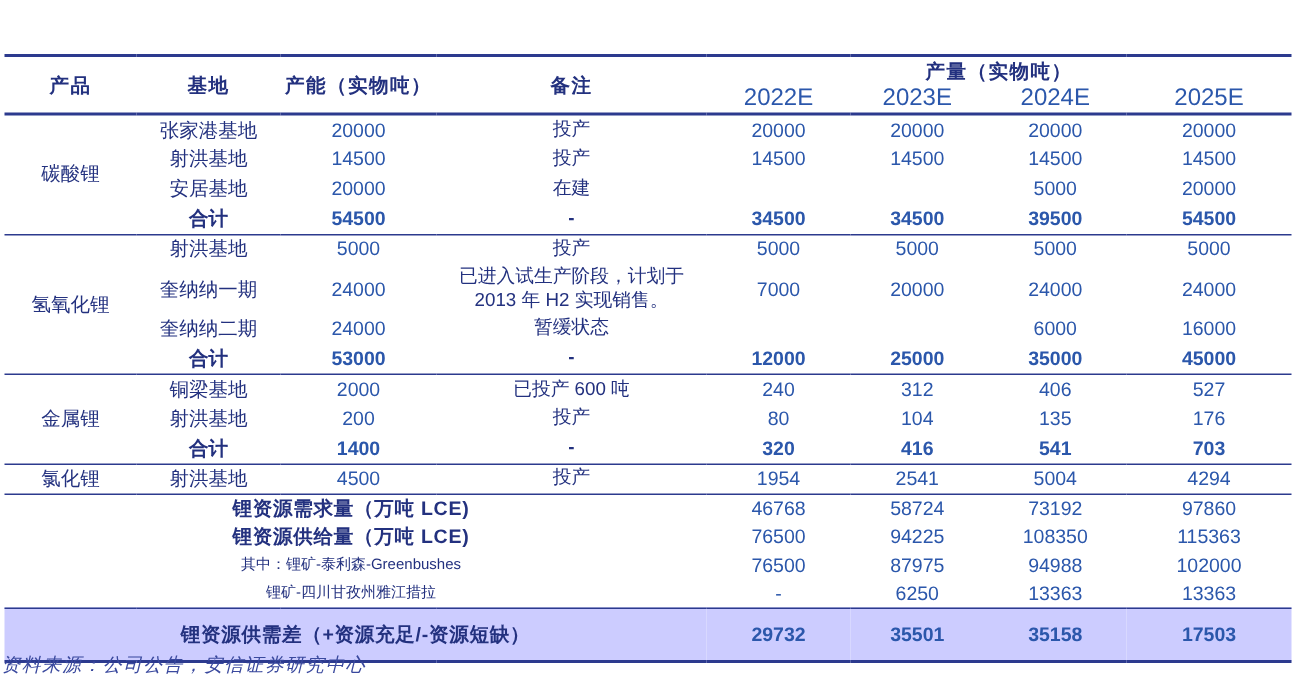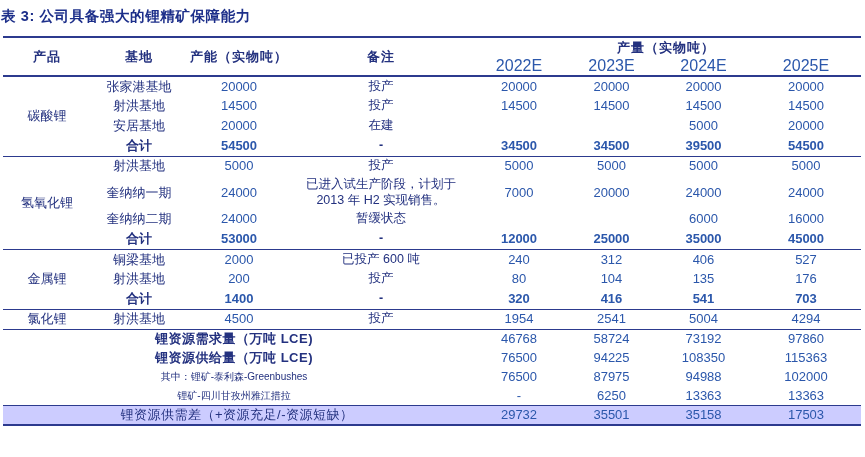--- a/index.html
+++ b/index.html
@@ -33,33 +33,32 @@
   tbody td{height:20px;line-height:1.2;}
   .cn{color:var(--cn);}
   .num{color:var(--num);}
   .rk{font-size:12.5px;line-height:1.25;padding:1px 6px;}
   tr.sep{border-bottom:1px solid var(--bd);}
   tr.total td{font-weight:bold;}
   tr.sum td{height:19px;text-align:center;}
   td.sumlab{text-align:right;padding-right:8px;font-weight:bold;letter-spacing:.5px;}
   td.sublab{text-align:right;padding-right:8px;font-size:10px;}
   tr.gap{background:var(--hl);border-top:1px solid var(--bd);border-bottom:2px solid var(--bd);}
-  tr.gap td{font-weight:normal;height:20px;}
+  tr.gap td{font-weight:bold;height:36px;}
   td.gaplab{letter-spacing:.5px;}
   .footer{
     position:absolute;left:1px;bottom:5px;
     font-size:12.5px;font-style:italic;color:#3a499e;letter-spacing:1px;
   }
 </style>
 </head>
 <body>
 
 <div class="page">
 
-  <div class="title">表 3: 公司具备强大的锂精矿保障能力</div>
 
   <table class="tbl">
     <colgroup>
       <col style="width:88px">
         <col style="width:96px">
         <col style="width:104px">
         <col style="width:180px">
       <col style="width:96px">
         <col style="width:89px">
         <col style="width:95px">
@@ -224,14 +223,15 @@
       <tr class="gap">
         <td colspan="4" class="cn gaplab">锂资源供需差（+资源充足/-资源短缺）</td>
         <td class="num">29732</td>
         <td class="num">35501</td>
         <td class="num">35158</td>
         <td class="num">17503</td>
       </tr>
     </tbody>
   </table>
 
+  <div class="footer">资料来源：公司公告，安信证券研究中心</div>
 
 </div>
 
 </body></html>

